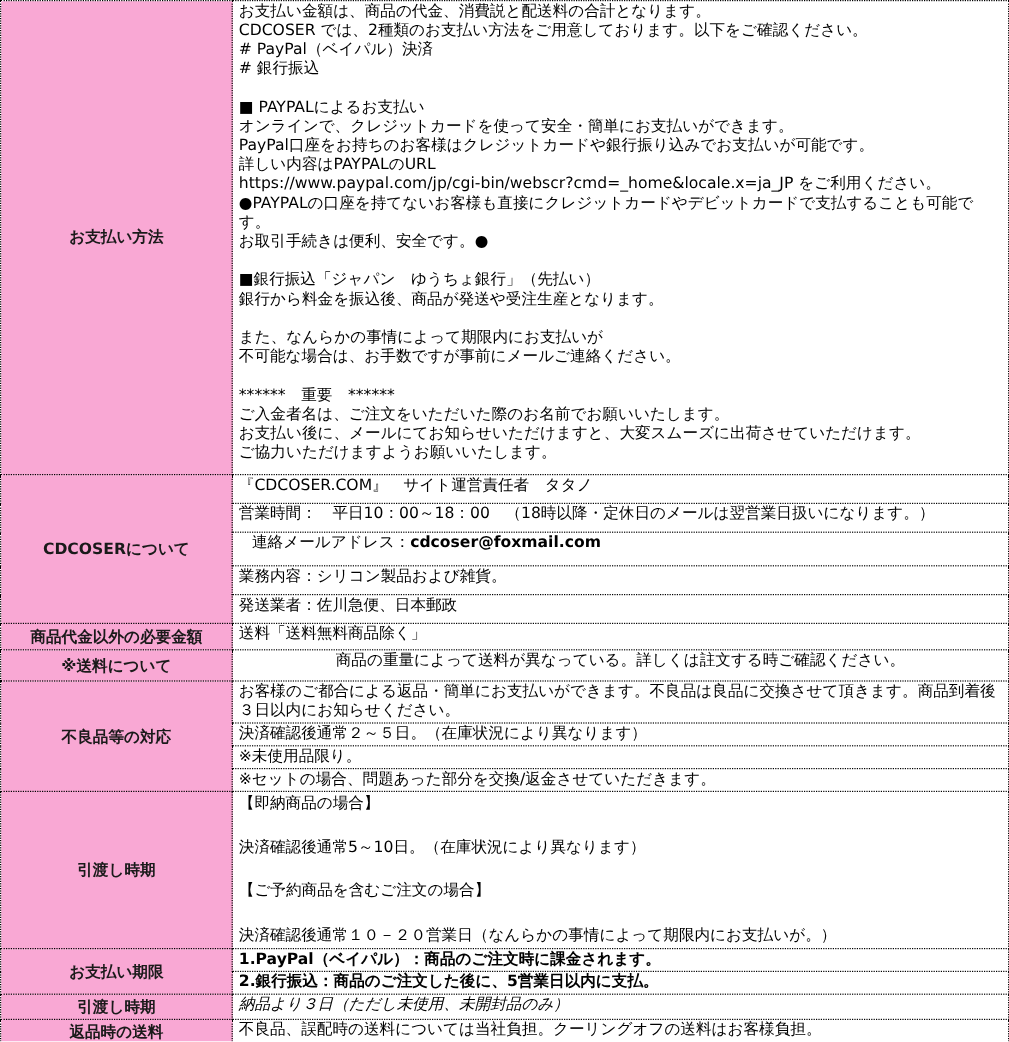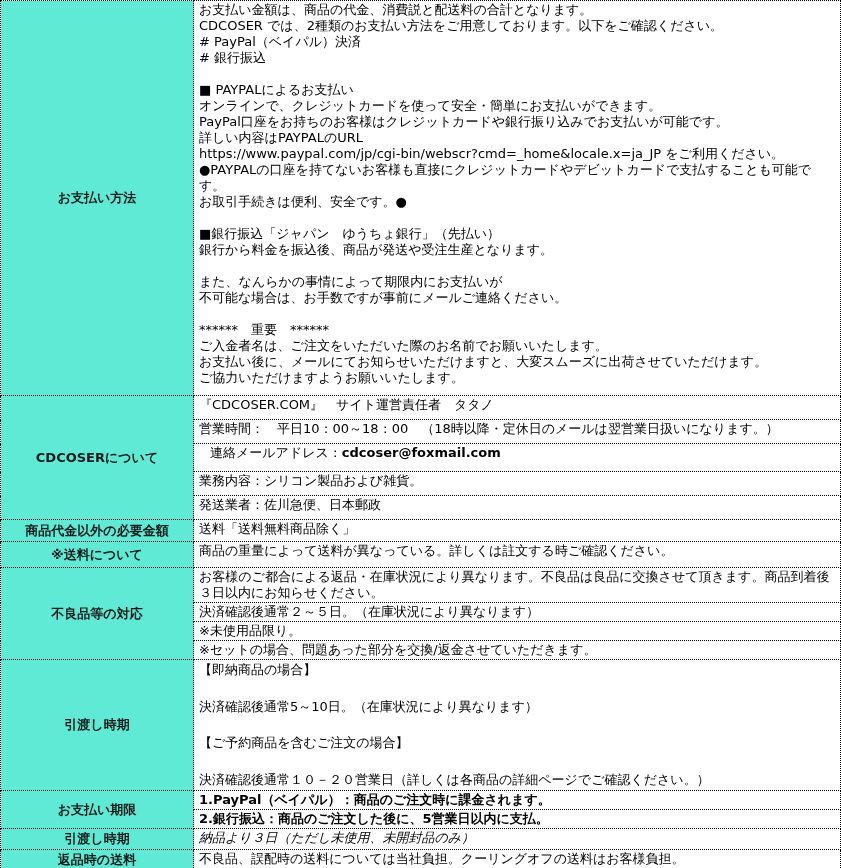--- a/index.html
+++ b/index.html
@@ -18,21 +18,21 @@
     width: 841px;
     border-collapse: collapse;
     table-layout: fixed;
     border-top: 1px dotted #000;
     border-left: 1px dotted #000;
     border-right: 1px dotted #000;
     border-bottom: 4px solid #3c3c3c;
   }
   col.label-col { width: 193px; }
   th.row-label {
-    background: #5eead4;
+    background: #f9a8d4;
     border: 1px dotted #000;
     font-size: 13px;
     font-weight: bold;
     text-align: center;
     vertical-align: middle;
     color: #1a1a1a;
     padding: 1px 4px;
   }
   td.row-content {
     background: #ffffff;
@@ -42,21 +42,21 @@
     vertical-align: top;
     padding: 1px 5px;
     color: #000;
     overflow: hidden;
   }
   td.pre { white-space: pre-line; }
   td.h-payment   { height: 395px; }
   td.h-sub       { height: 24px; }
   td.h-sub-mail  { height: 28px; padding-left: 16px; }
   td.h-fees      { height: 22px; }
-  td.h-shipping  { height: 26px; }
+  td.h-shipping  { height: 26px; text-align: center; }
   td.h-defect1   { height: 34px; }
   td.h-defect2   { height: 17px; }
   td.h-defect3   { height: 15px; }
   td.h-defect4   { height: 14px; margin-top: 17px; }
   td.h-delivery  { height: 126px; line-height: 18.3px; }
   td.h-deadline  { height: 16px; font-weight: bold; }
   td.h-return    { height: 20px; font-style: italic; }
   td.h-retship   { height: 16px; }
   .email-bold { font-weight: bold; }
 </style>
@@ -122,41 +122,41 @@
         <td class="row-content h-fees">送料「送料無料商品除く」</td>
       </tr>
 
       <tr>
         <th class="row-label">※送料について</th>
         <td class="row-content h-shipping">商品の重量によって送料が異なっている。詳しくは註文する時ご確認ください。</td>
       </tr>
 
       <tr>
         <th class="row-label" rowspan="4">不良品等の対応</th>
-        <td class="row-content h-defect1">お客様のご都合による返品・在庫状況により異なります。不良品は良品に交換させて頂きます。商品到着後３日以内にお知らせください。</td>
+        <td class="row-content h-defect1">お客様のご都合による返品・簡単にお支払いができます。不良品は良品に交換させて頂きます。商品到着後３日以内にお知らせください。</td>
       </tr>
       <tr>
         <td class="row-content h-defect2">決済確認後通常２～５日。（在庫状況により異なります）</td>
       </tr>
       <tr>
         <td class="row-content h-defect3">※未使用品限り。</td>
       </tr>
       <tr>
         <td class="row-content h-defect4">※セットの場合、問題あった部分を交換/返金させていただきます。</td>
       </tr>
 
       <tr>
         <th class="row-label">引渡し時期</th>
         <td class="row-content pre h-delivery">【即納商品の場合】
 
 決済確認後通常5～10日。（在庫状況により異なります）
 
 【ご予約商品を含むご注文の場合】
 
-決済確認後通常１０－２０営業日（詳しくは各商品の詳細ページでご確認ください。）</td>
+決済確認後通常１０－２０営業日（なんらかの事情によって期限内にお支払いが。）</td>
       </tr>
 
       <tr>
         <th class="row-label" rowspan="2">お支払い期限</th>
         <td class="row-content h-deadline">1.PayPal（ベイパル）：商品のご注文時に課金されます。</td>
       </tr>
       <tr>
         <td class="row-content h-deadline">2.銀行振込：商品のご注文した後に、5営業日以内に支払。</td>
       </tr>
 

